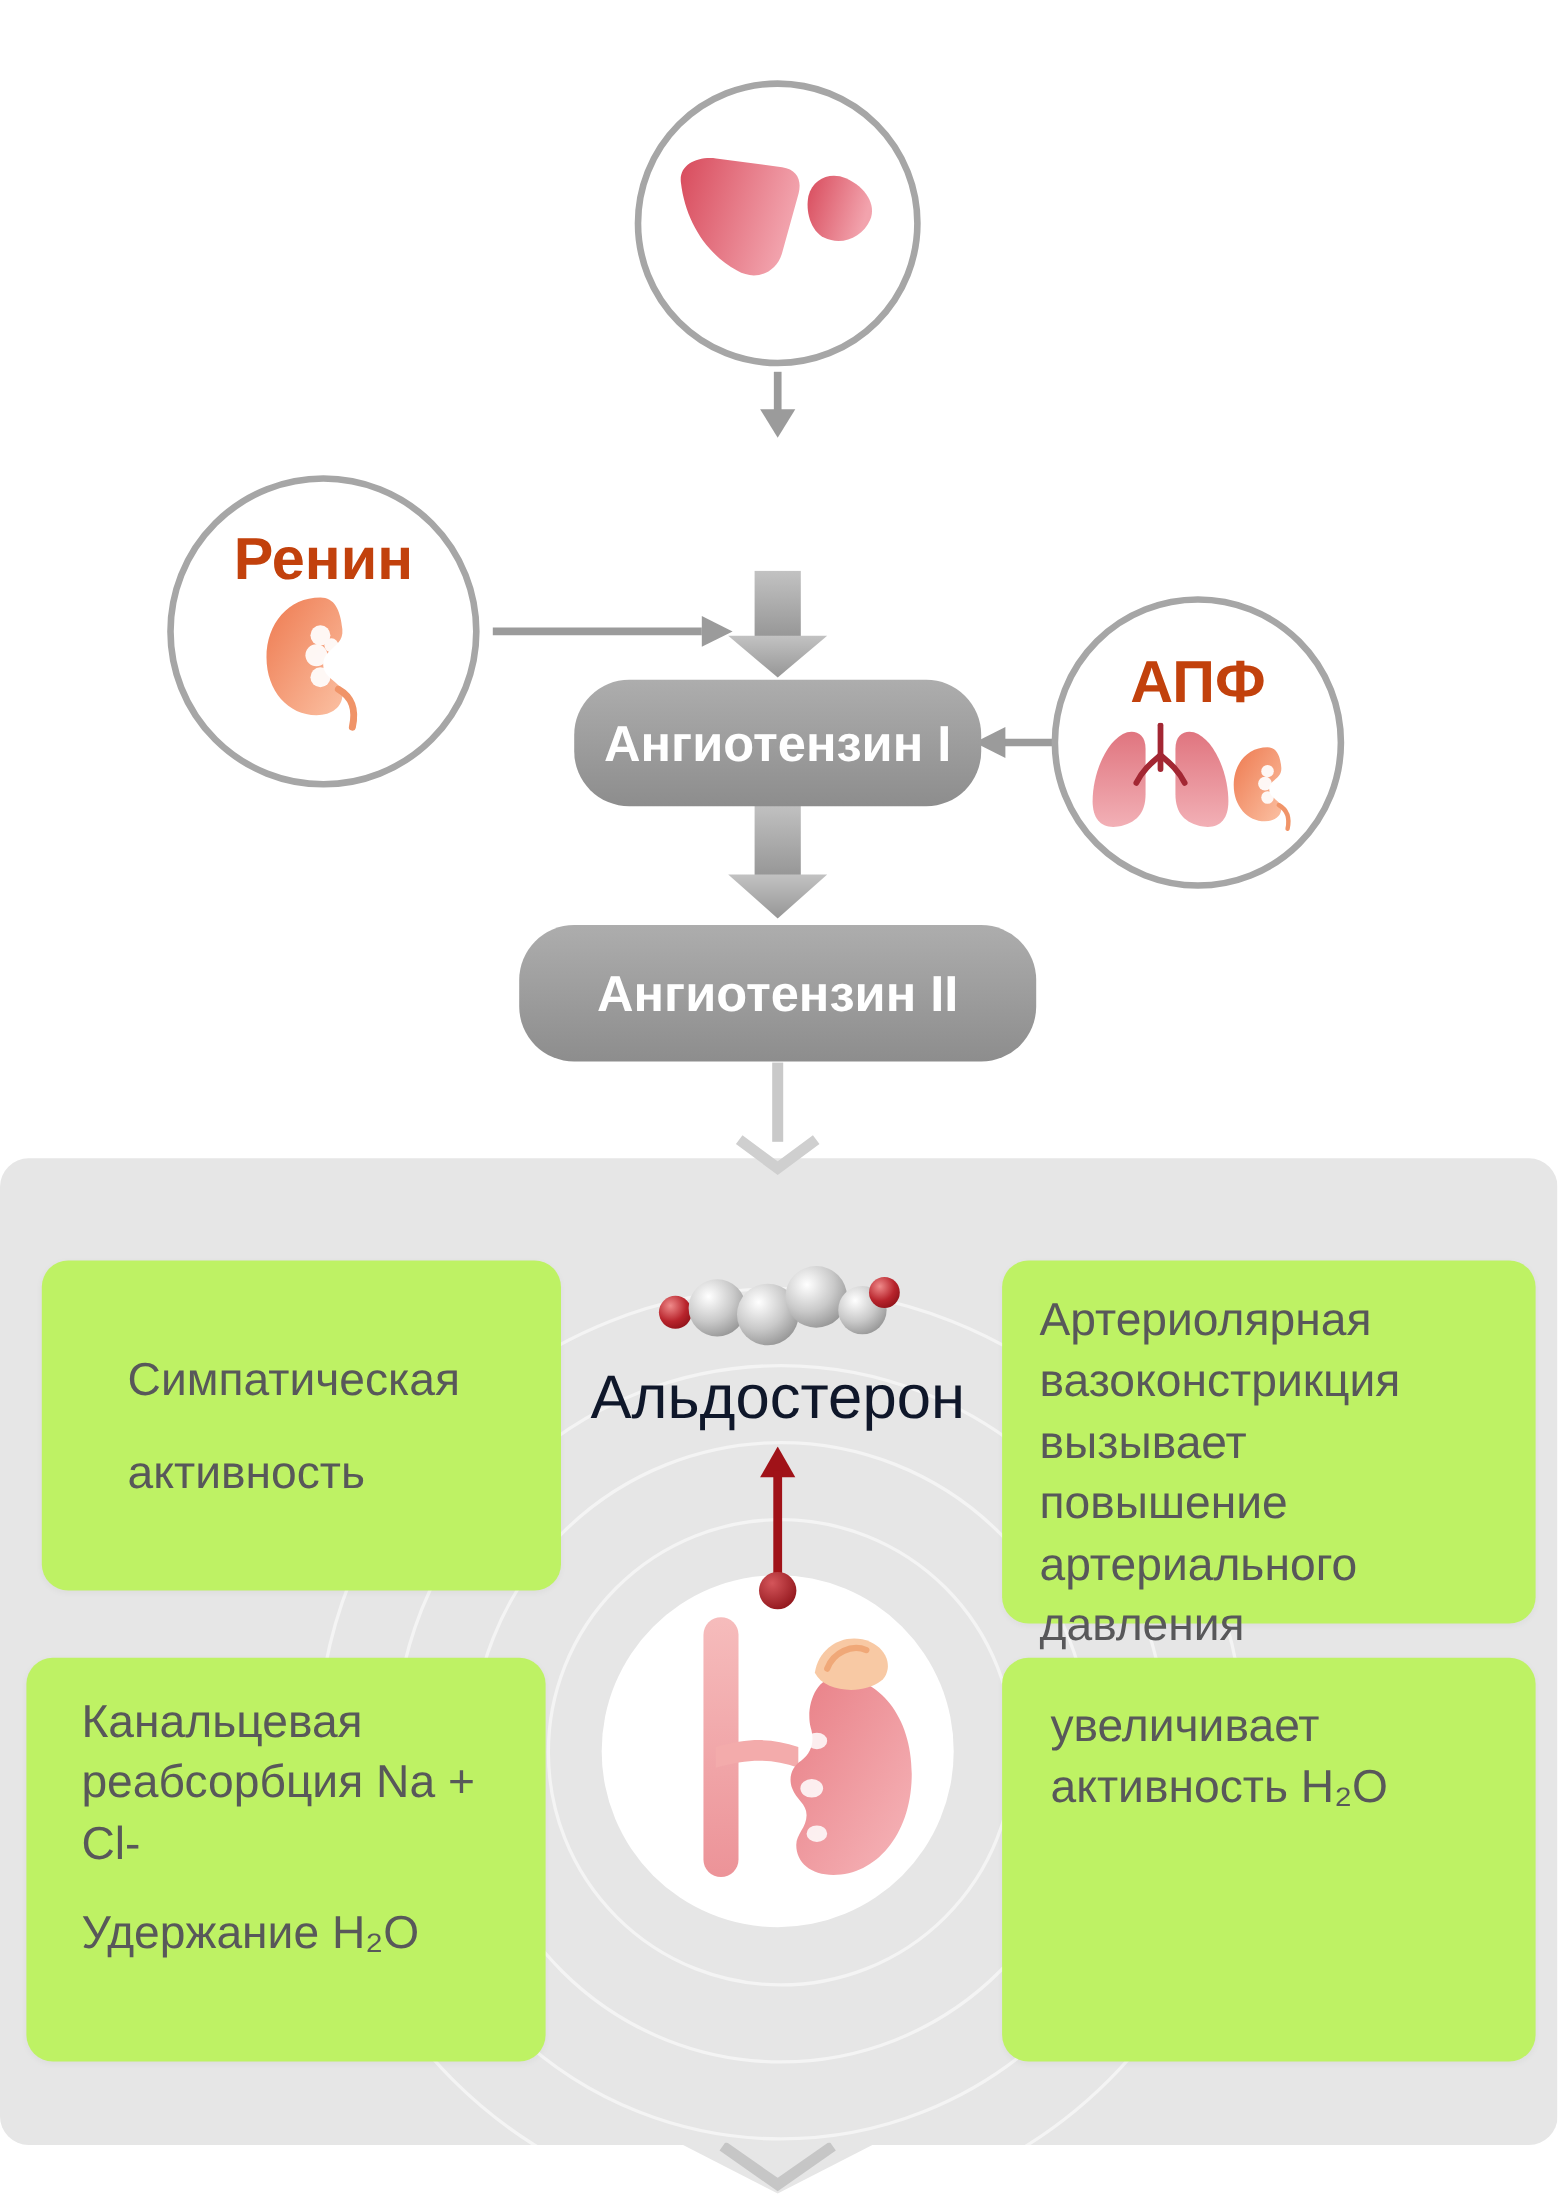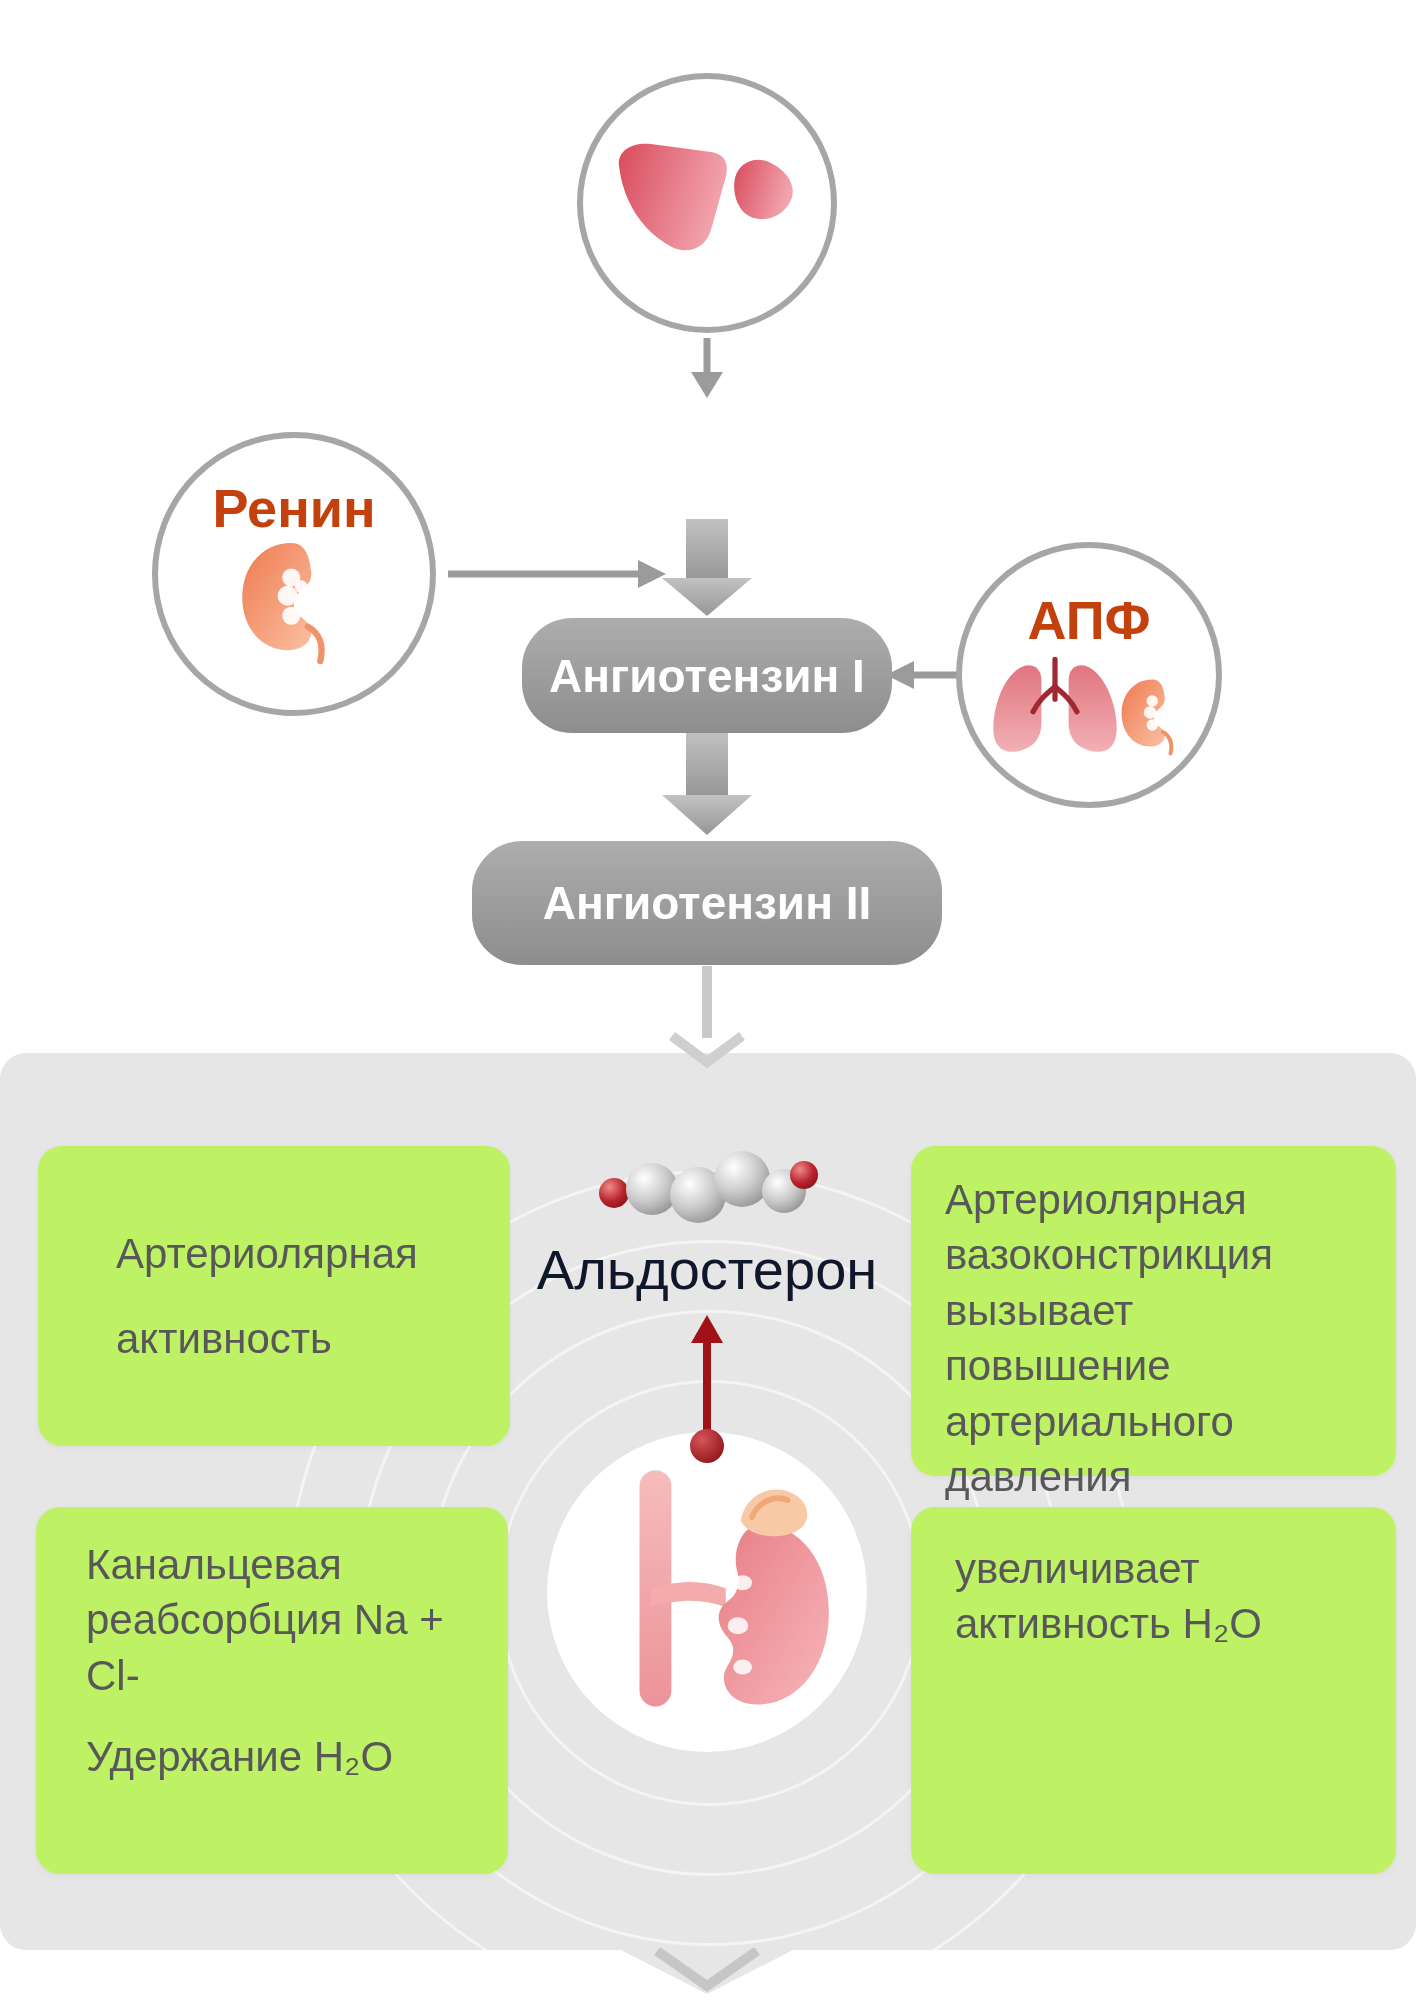--- a/index.html
+++ b/index.html
@@ -54,21 +54,21 @@
   
   .card{
     position:absolute;background:#bef264;border-radius:24px;z-index:2;
     color:#58585a;font-size:42px;line-height:1.32;box-sizing:border-box;
     box-shadow:0 2px 6px rgba(0,0,0,0.04);
   }
   .card p{margin:0;}
   .card-tl{left:38px;top:93px;width:472px;height:300px;
     display:flex;flex-direction:column;justify-content:center;padding-left:78px;gap:30px;}
   .card-tr{left:911px;top:93px;width:485px;height:330px;padding:26px 28px 0 34px;}
-  .card-bl{left:36px;top:454px;width:472px;height:367px;padding:30px 20px 0 50px;}
+  .card-bl{left:24px;top:454px;width:472px;height:367px;padding:30px 20px 0 50px;}
   .card-bl p{margin-bottom:26px;}
   .card-br{left:911px;top:454px;width:485px;height:367px;padding:34px 20px 0 44px;}
   .card-br p{margin-bottom:32px;}
   
   .bottom-chevron{position:absolute;left:0;top:1948px;z-index:5;}
 </style>
 </head>
 <body>
 
 <div class="canvas">
@@ -241,21 +241,21 @@
           <ellipse cx="198" cy="150" rx="10" ry="8"></ellipse>
           <ellipse cx="193" cy="196" rx="11" ry="9"></ellipse>
           <ellipse cx="198" cy="240" rx="10" ry="8"></ellipse>
         </g>
         <path d="M196,84 C200,58 226,44 250,54 C268,62 272,82 260,92 C244,105 206,104 196,84 Z" fill="#f8c9a4"></path>
         <path d="M208,80 C214,64 232,56 246,62" stroke="#f0a878" stroke-width="6" fill="none" stroke-linecap="round"></path>
       </svg>
     </div>
 
     <div class="card card-tl">
-      <p>Артериолярная</p>
+      <p>Симпатическая</p>
       <p>активность</p>
     </div>
 
     <div class="card card-tr">
       <p>Артериолярная вазоконстрикция вызывает повышение артериального давления</p>
     </div>
 
     <div class="card card-bl">
       <p>Канальцевая реабсорбция Na + Cl-</p>
       <p>Удержание H₂O</p>

